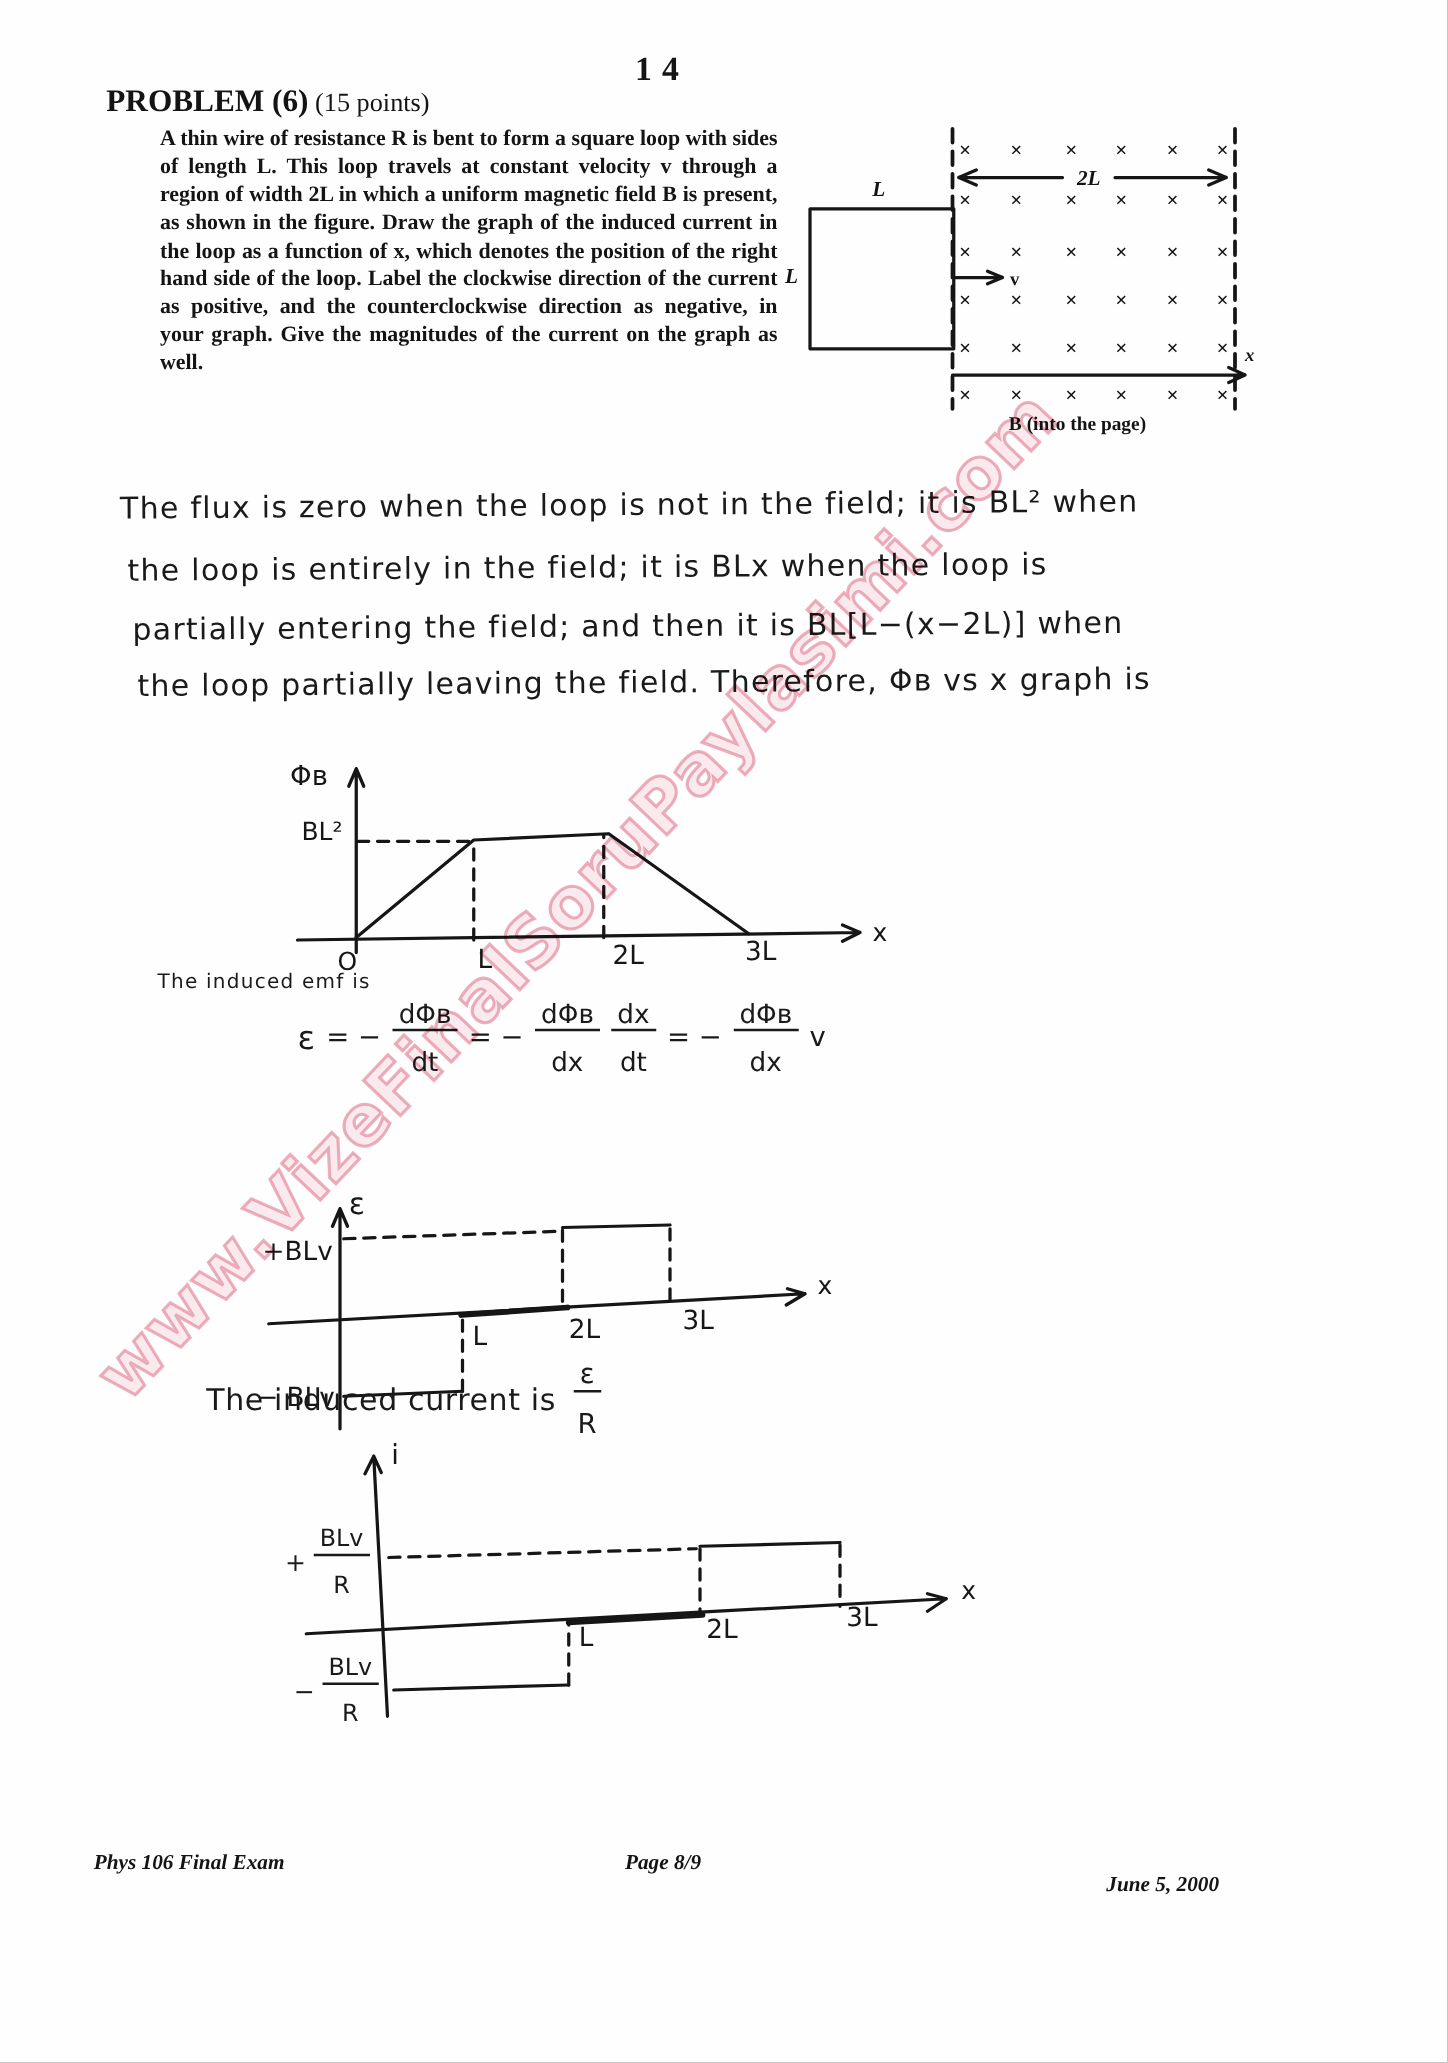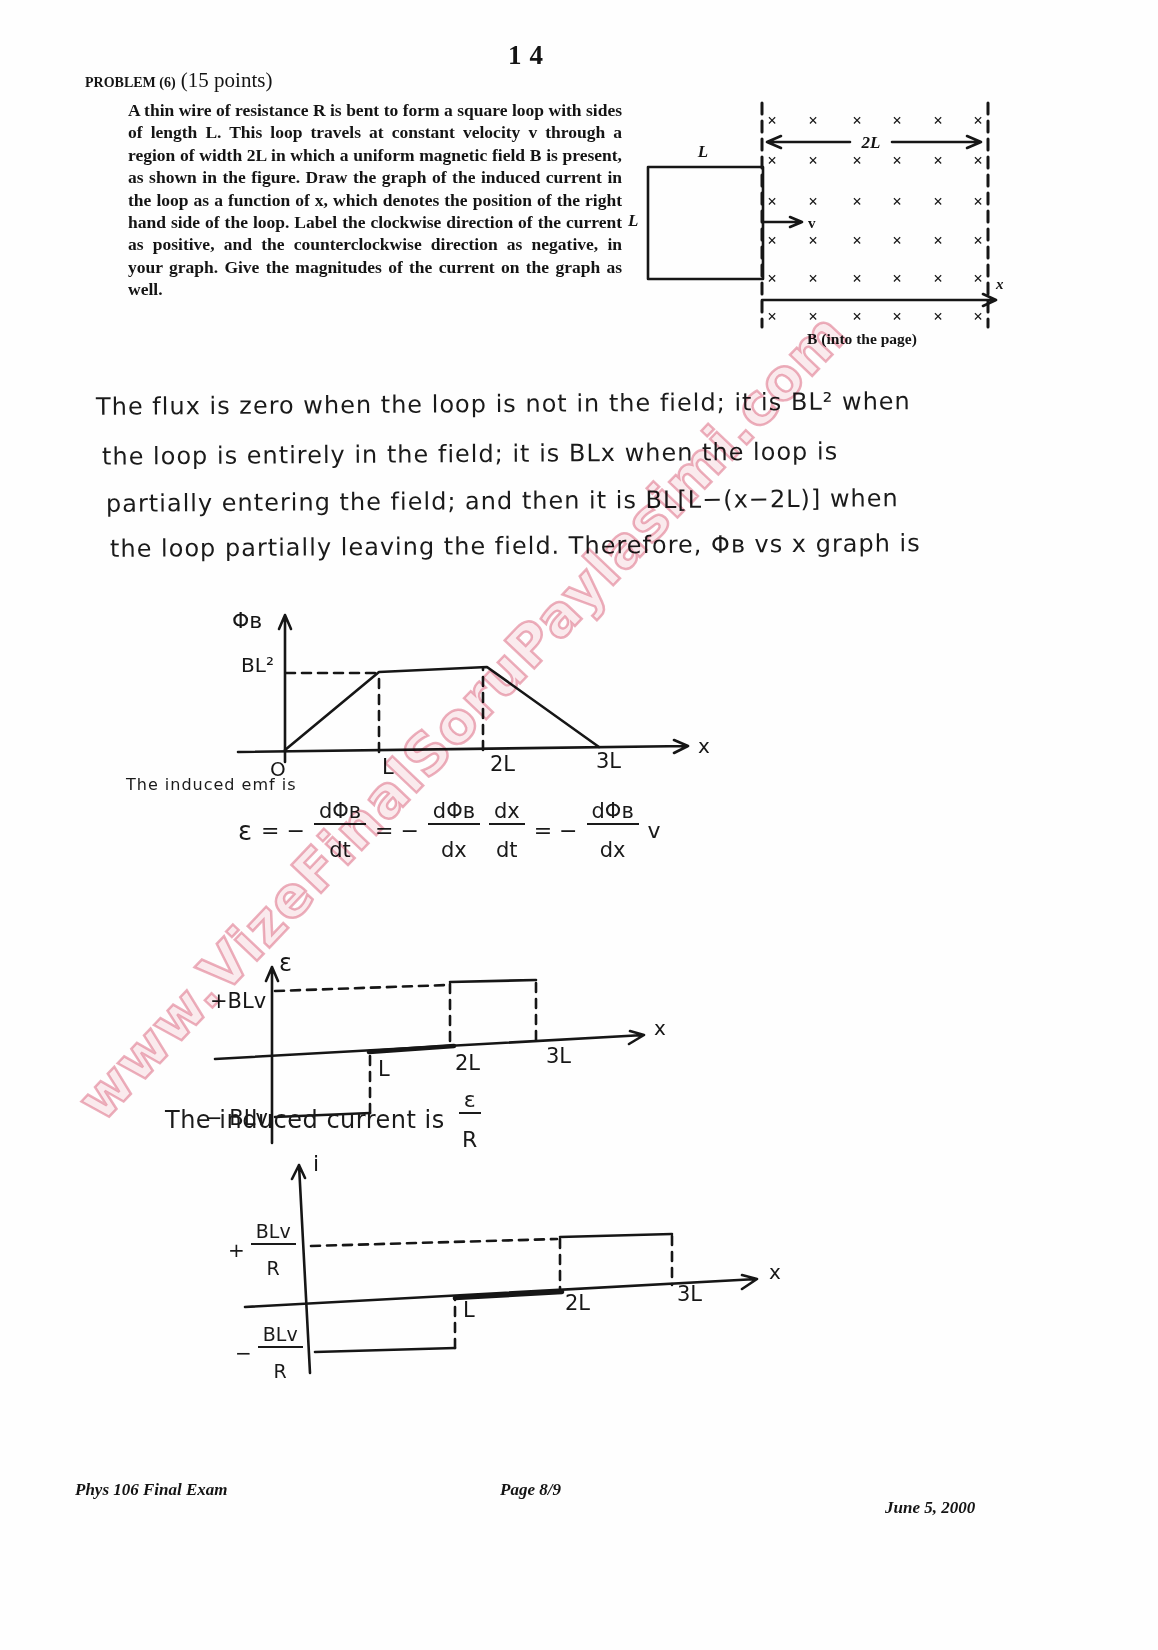--- a/index.html
+++ b/index.html
@@ -2,21 +2,21 @@
 <html><head>
 <meta charset="utf-8">
 <style>
   html,body{margin:0;padding:0;background:#9a9a9a;}
   #page{position:relative;width:1158px;height:1650px;background:#fefefe;margin:0 auto;
         overflow:hidden;font-family:"Liberation Serif",serif;color:#141414;}
   .abs{position:absolute;}
   
   .pagenum{font-weight:bold;font-size:27px;letter-spacing:8px;}
   .ptitle{font-size:21px;}
-  .ptitle .b{font-weight:bold;font-size:14px;}
+  .ptitle .b{font-weight:bold;font-size:25px;}
   .pbody{width:494px;font-weight:bold;font-size:17.5px;line-height:22.4px;text-align:justify;margin-left:43px;}
   
   .hand{font-family:"DejaVu Sans",sans-serif;color:#1a1a1a;}
   .hline{font-size:24px;letter-spacing:1px;white-space:nowrap;transform:rotate(-0.4deg);}
   .eqrow{display:flex;align-items:center;gap:9px;font-size:22px;}
   .frac{display:inline-flex;flex-direction:column;align-items:center;line-height:1.05;font-size:21px;gap:13px;}
   .frac .num{border-bottom:2.5px solid #1a1a1a;padding:0 5px 1px;}
   .frac .den{padding-top:1px;}
   .curline{display:flex;align-items:center;gap:14px;font-size:24px;letter-spacing:0.5px;}
   .fraclabel{display:flex;align-items:center;gap:6px;font-size:20px;}

